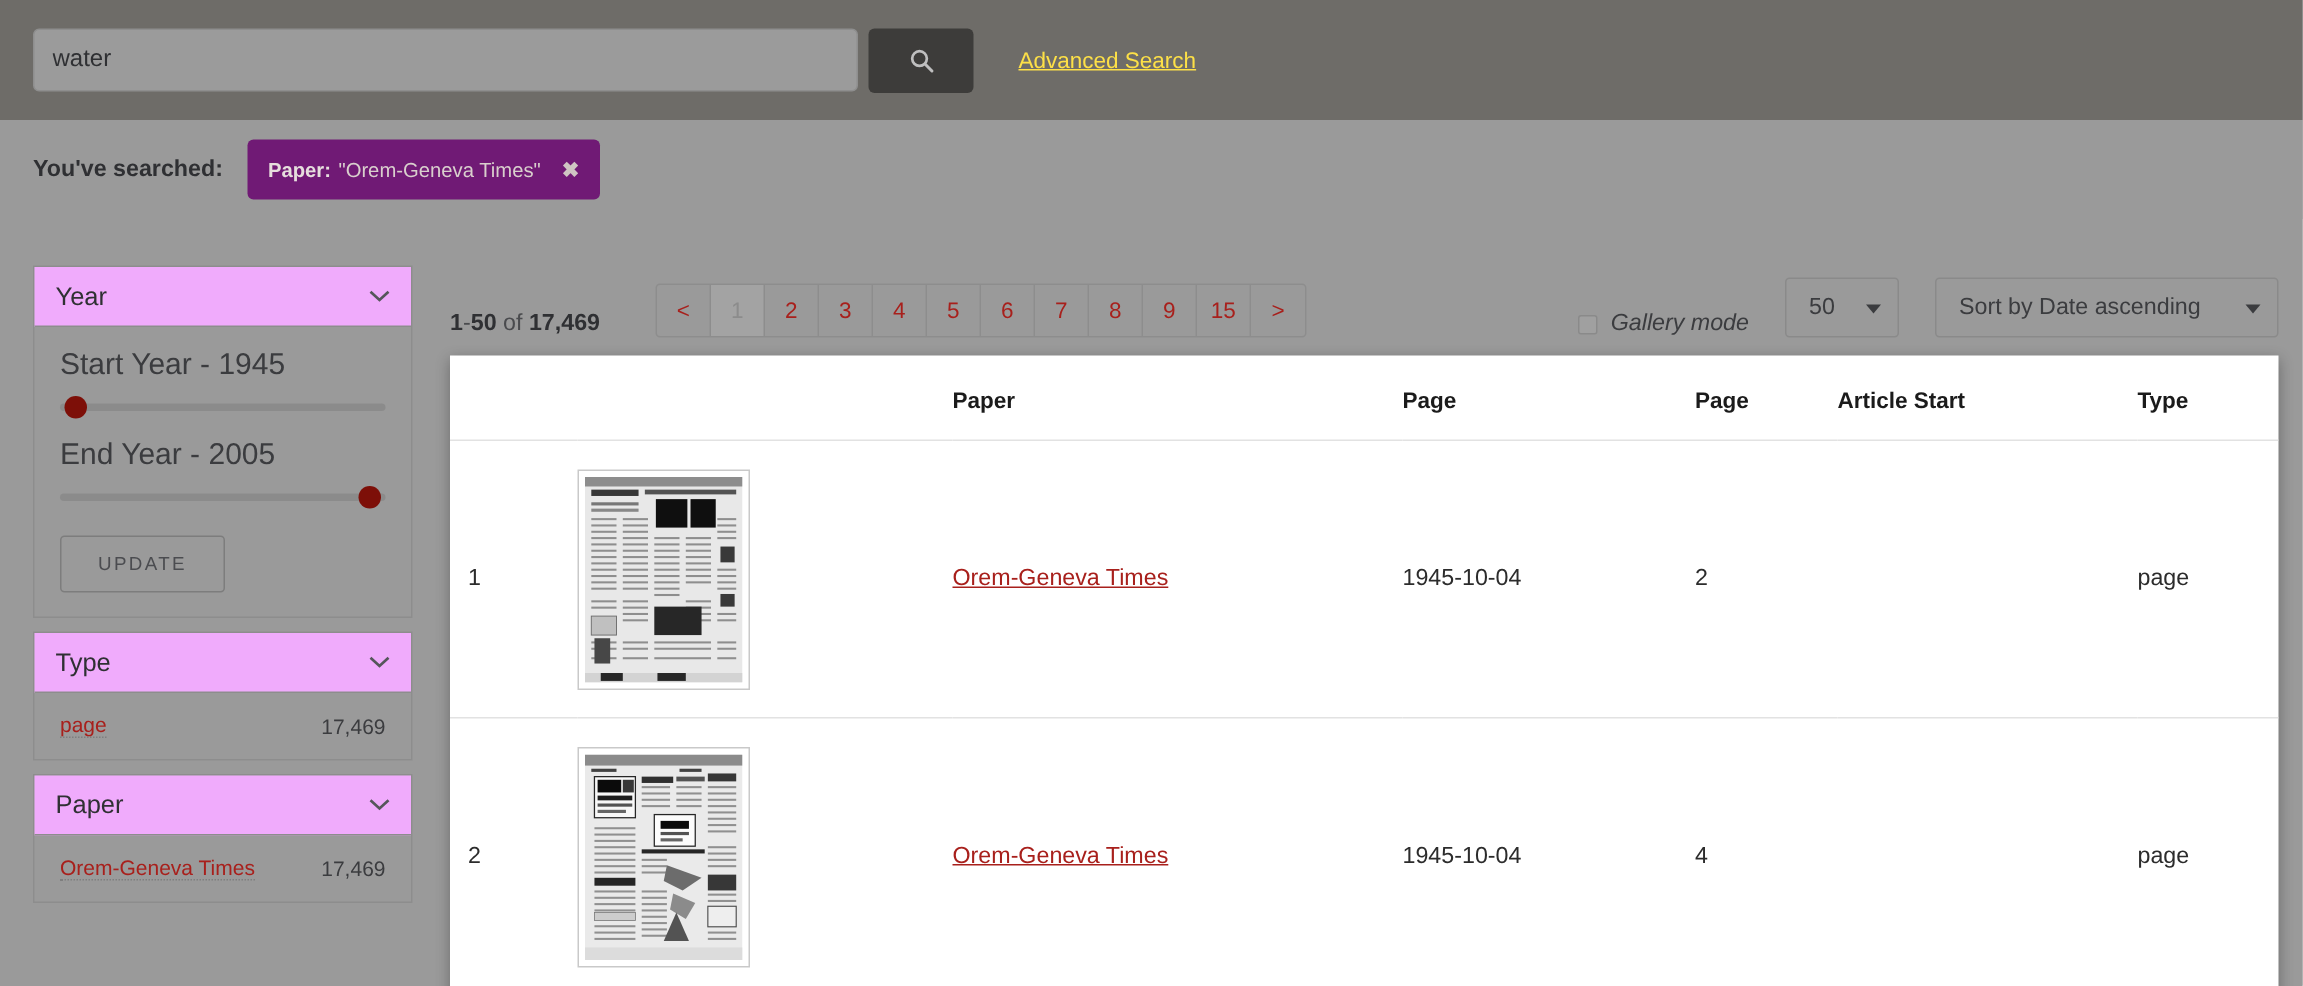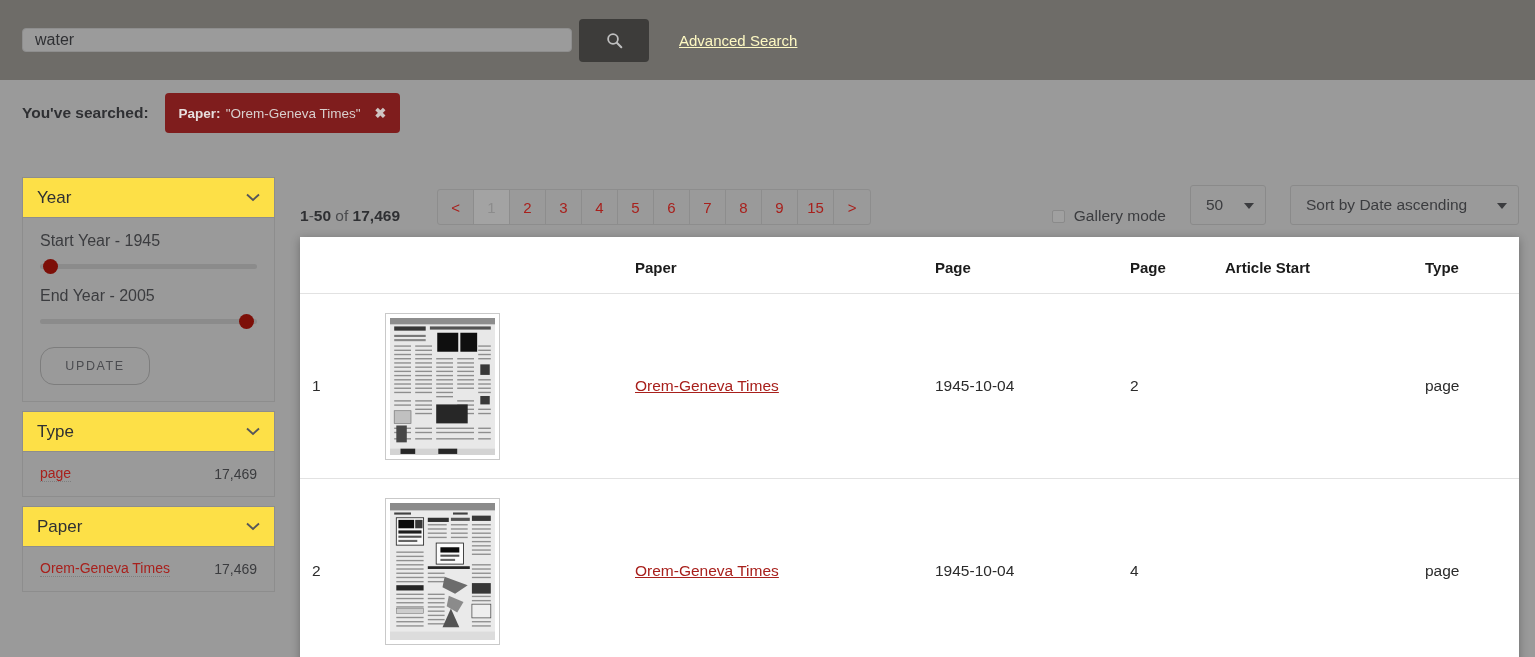--- a/index.html
+++ b/index.html
@@ -14,21 +14,21 @@
 
   
   .searchbar {
     position: absolute; left: 0; top: 0;
     width: 1535px; height: 80px;
     background: #6e6c68;
     display: flex; align-items: center;
   }
   .search-input {
     margin-left: 22px;
-    width: 550px; height: 24px;
+    width: 550px; height: 42px;
     background: #9b9b9b;
     border: 1px solid #8e8e8e;
     border-radius: 4px;
     font-size: 16px;
     color: #2f3033;
     padding: 0 12px;
     font-family: "Liberation Sans", sans-serif;
     outline: none;
   }
   .search-btn {
@@ -36,42 +36,42 @@
     width: 70px; height: 43px;
     background: #3d3c3a;
     border: none;
     border-radius: 4px;
     cursor: pointer;
     display: flex; align-items: center; justify-content: center;
   }
   .search-btn svg { display: block; }
   .adv-search {
     margin-left: 30px;
-    color: #fef9c3;
+    color: #fde047;
     font-size: 15px;
     text-decoration: underline;
     cursor: pointer;
   }
 
   
   .searched-bar {
     position: absolute; left: 0; top: 80px;
     width: 1535px; height: 66px;
     background: #9a9a9a;
     display: flex; align-items: center;
   }
   .searched-label {
     margin-left: 22px;
     font-size: 15.5px;
     font-weight: bold;
     color: #2f3033;
   }
   .facet-chip {
     margin-left: 16px;
-    background: #7f1d1d;
+    background: #701a75;
     border-radius: 4px;
     height: 40px;
     display: flex; align-items: center;
     padding: 0 14px;
     color: #d9cfcd;
     font-size: 13.5px;
     cursor: pointer;
   }
   .facet-chip .chip-key { font-weight: bold; margin-right: 5px; color: #e6dedd; }
   .facet-chip .chip-x {
@@ -84,51 +84,51 @@
     position: absolute; left: 22px; top: 177px;
     width: 253px;
   }
   .facet-card {
     border: 1px solid #8d8d8d;
     background: #9a9a9a;
     margin-bottom: 9px;
   }
   .facet-head {
     height: 40px;
-    background: #fde047;
+    background: #f0abfc;
     border-bottom: 1px solid #8d8d8d;
     display: flex; align-items: center; justify-content: space-between;
     padding: 0 14px;
     cursor: pointer;
   }
   .facet-head .ftitle { font-size: 17px; color: #2f3033; }
   .chev { width: 14px; height: 9px; }
   .facet-body { padding: 14px 17px 16px 17px; }
-  .slider-label { font-size: 16px; color: #3b3c3f; margin-bottom: 9px; }
+  .slider-label { font-size: 20px; color: #3b3c3f; margin-bottom: 9px; }
   .slider {
     position: relative;
     height: 14px; margin-bottom: 14px;
   }
   .slider .track {
     position: absolute; left: 0; right: 0; top: 5px;
     height: 5px; border-radius: 3px; background: #8b8b8b;
   }
   .slider .knob {
     position: absolute; top: 0;
     width: 15px; height: 15px; border-radius: 50%;
     background: #7d0f08; cursor: pointer;
   }
   .knob.start { left: 3px; }
   .knob.end { right: 3px; }
   .update-btn {
     margin-top: 5px;
     width: 110px; height: 38px;
     background: transparent;
     border: 1px solid #7d7d7d;
-    border-radius: 14px;
+    border-radius: 3px;
     font-size: 12.5px;
     letter-spacing: 1.6px;
     color: #4b4c50;
     cursor: pointer;
     font-family: "Liberation Sans", sans-serif;
   }
   .facet-row {
     display: flex; align-items: center; justify-content: space-between;
     padding: 13px 17px 14px 17px;
   }
@@ -159,21 +159,21 @@
     min-width: 36px; height: 34px;
     display: flex; align-items: center; justify-content: center;
     border-right: 1px solid #8d8d8d;
     color: #a8201c; font-size: 15px;
     cursor: pointer; padding: 0 6px;
     background: transparent;
   }
   .pager .pg:last-child { border-right: none; }
   .pager .pg.active { background: #a3a3a3; color: #8c8c8c; cursor: default; }
   .spacer { flex: 1; }
-  .gallery-wrap { display: flex; align-items: center; cursor: pointer; }
+  .gallery-wrap { display: flex; align-items: center; cursor: pointer; font-style: italic; }
   .cbx {
     width: 13px; height: 13px;
     border: 1px solid #8a8a8a; background: #a0a0a0;
     border-radius: 2px; margin-right: 9px;
   }
   .gallery-label { font-size: 15.5px; color: #3b3c3f; }
   .sel {
     position: relative;
     height: 40px;
     border: 1px solid #8a8a8a; border-radius: 3px;

